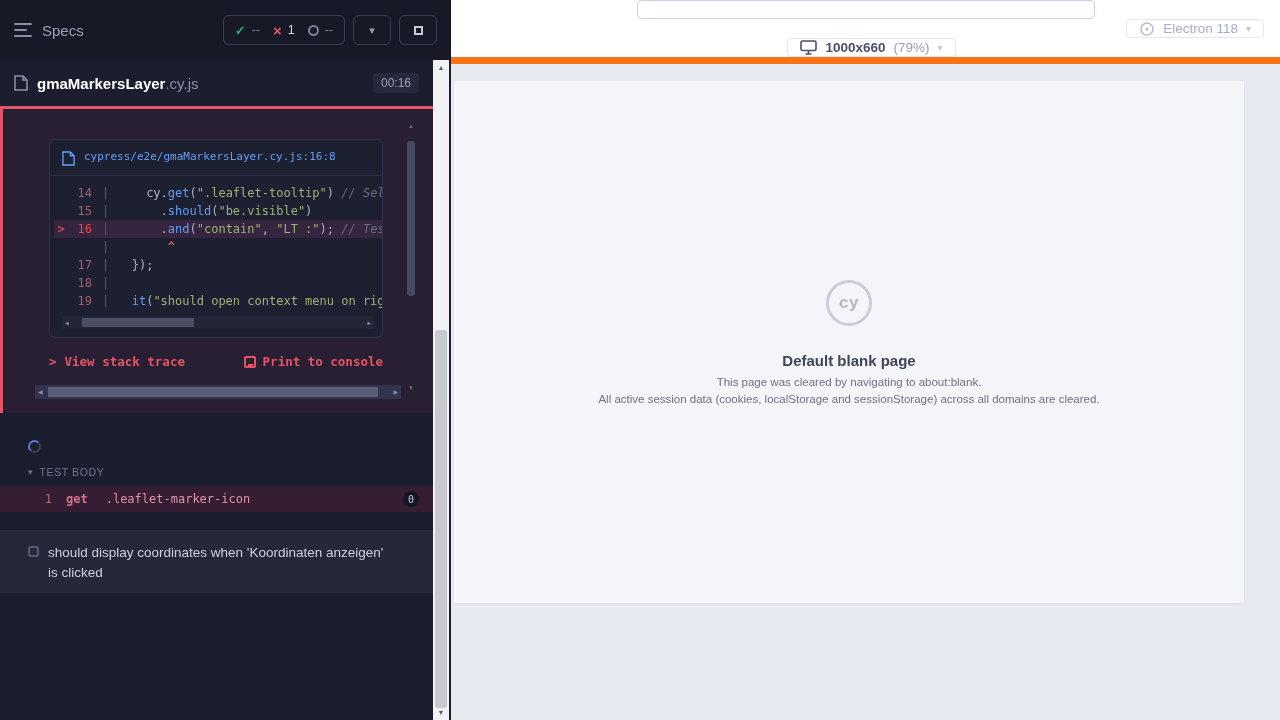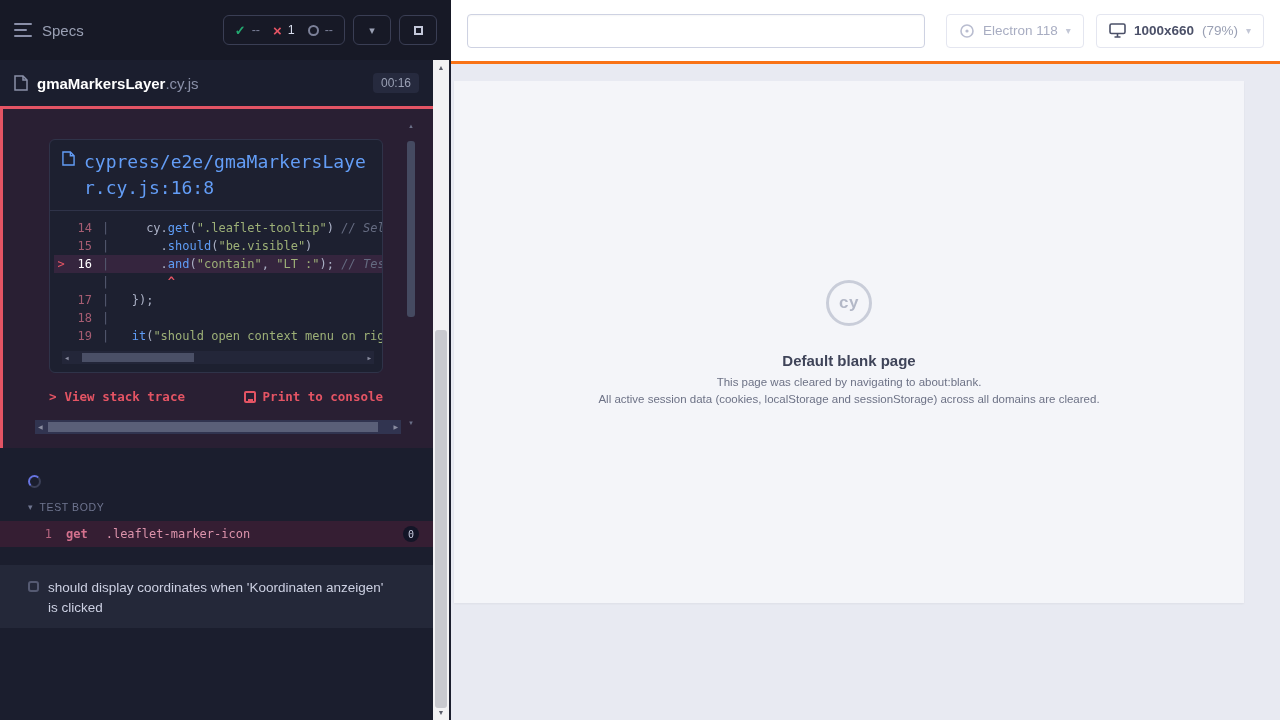--- a/index.html
+++ b/index.html
@@ -28,27 +28,27 @@
   .spec-name { color:#ffffff; font-weight:bold; font-size:15px; margin-left:9px; }
   .spec-ext { color:#8a90a8; font-weight:normal; }
   .spec-time { margin-left:auto; background:#262a3e; color:#9aa0b4; font-size:12px; padding:3px 8px; border-radius:4px; }
 
   
   .error-sec { position:relative; background:#291f33; border-top:3px solid #e45464; border-left:3px solid #e45464; padding:16px 46px 12px 46px; }
   .err-msg { color:#e06a78; font-size:13.5px; line-height:1.4; overflow-wrap:break-word; width:334px; }
 
   .code-frame { margin-top:14px; width:334px; background:#1d2030; border:1px solid #2f3349; border-radius:6px; font-family:"DejaVu Sans Mono",monospace; overflow:hidden; }
   .cf-header { padding:9px 12px; border-bottom:1px solid #2f3349; display:flex; gap:9px; cursor:pointer; }
-  .cf-file { color:#639df6; font-size:18px; line-height:1.45; word-break:break-all; }
+  .cf-file { color:#639df6; font-size:11px; line-height:1.45; word-break:break-all;text-align:right; }
   .cf-code { padding:8px 0 0 4px; font-size:12px; line-height:18px; }
   .cl { display:flex; white-space:pre; overflow:hidden; }
   .cl.hl { background:#35253e; }
   .cl .mark { width:14px; flex:none; color:#e45464; text-align:center; }
   .cl .no { width:24px; flex:none; text-align:right; color:#a75d72; }
-  .cl.hl .no { color:#ffffff; }
+  .cl.hl .no { color:#ef4444; }
   .cl .pipe { flex:none; padding:0 8px 0 10px; color:#565b72; }
   .cl .code { flex:1; overflow:hidden; }
   .tok-plain { color:#abb1c6; }
   .tok-fn { color:#5f9df7; }
   .tok-str { color:#9db077; }
   .tok-com { color:#656b81; font-style:italic; }
   .tok-caret { color:#e45464; font-weight:bold; }
 
   .cf-hscroll { height:13px; margin:6px 8px 8px; background:#232639; position:relative; display:flex; align-items:center; justify-content:space-between; padding:0 3px; }
   .sb-arrow { color:#8a8da0; font-size:6px; line-height:1; }
@@ -84,21 +84,21 @@
   .square-icon { width:11px; height:11px; border:2px solid #555a72; border-radius:3px; flex:none; margin-top:3px; }
 
   
   .outer-scroll { position:absolute; top:60px; left:433px; width:16px; bottom:0; background:#f2f2f4; }
   .outer-scroll .os-arrow { position:absolute; left:0; width:16px; text-align:center; color:#5a5d6a; font-size:7px; }
   .os-up { top:4px; } .os-down { bottom:4px; }
   .outer-thumb { position:absolute; top:270px; left:2px; width:12px; height:378px; background:#c8c9cf; border-radius:3px; }
 
   
   .runner { position:absolute; left:451px; top:0; right:0; height:720px; }
-  .top-bar { height:64px; background:#ffffff; border-bottom:3px solid #f97316; display:flex; align-items:center; padding:0 16px; }
+  .top-bar { height:64px; background:#ffffff; border-bottom:7px solid #f97316; display:flex; align-items:center; padding:0 16px;flex-direction:column; }
   .url-input { width:458px; height:34px; border:1px solid #ced2e2; border-radius:4px; background:#fff; box-shadow:inset 0 1px 2px rgba(0,0,0,0.04); outline:none; padding:0 10px; font-size:13px; color:#3f4459; }
   .sel { height:34px; border:1px solid #e4e6f0; border-radius:4px; display:flex; align-items:center; gap:8px; padding:0 12px; background:#fff; cursor:pointer; }
   .browser-sel { margin-left:auto; color:#a8adc2; font-size:13.5px; }
   .viewport-sel { margin-left:12px; font-size:13.5px; }
   .vp-size { color:#4b5068; font-weight:600; }
   .vp-scale { color:#9aa0b4; }
   .sel-chev { color:#c3c7d6; font-size:10px; }
 
   .stage { position:absolute; top:64px; left:0; right:0; bottom:0; background:#e8eaf2; }
   .aut { position:absolute; top:17px; left:3px; width:790px; height:522px; background:#f4f5f9; box-shadow:0 1px 2px rgba(0,0,0,0.05); display:flex; flex-direction:column; align-items:center; justify-content:center; }

